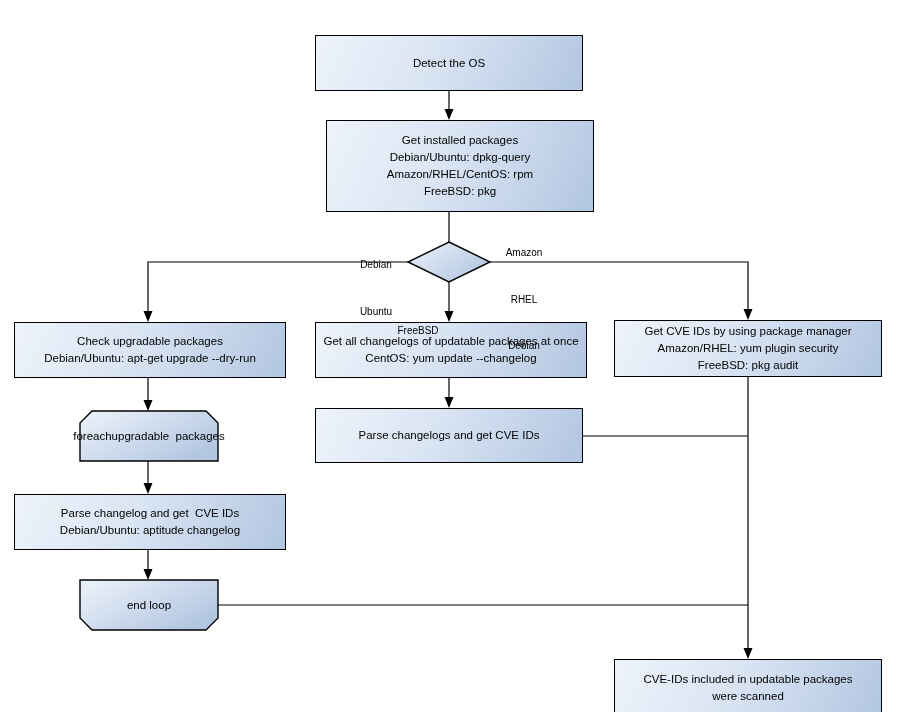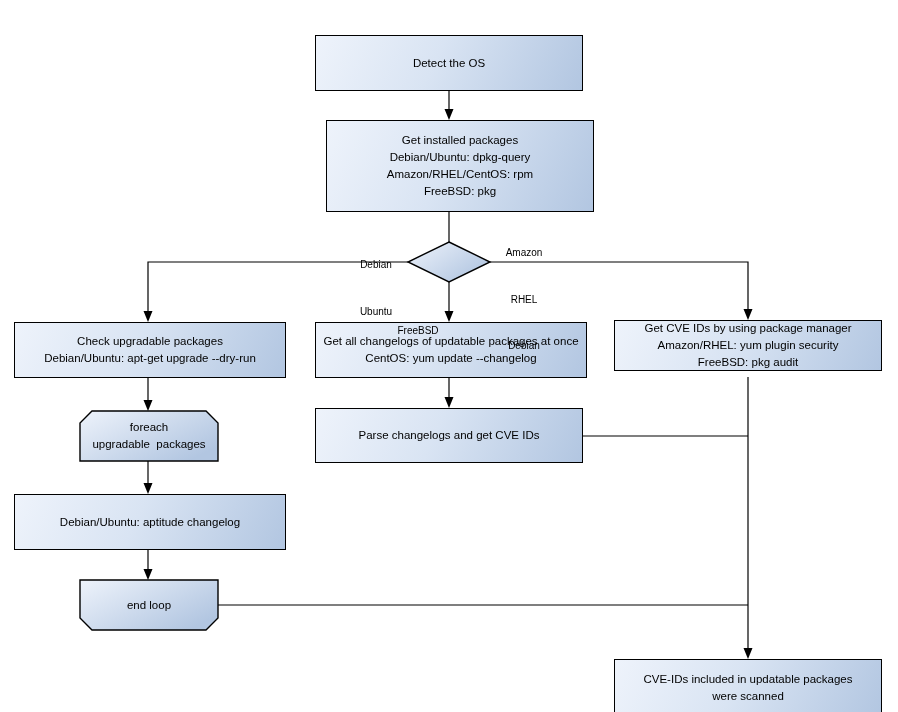--- a/index.html
+++ b/index.html
@@ -26,21 +26,21 @@
     box-sizing:border-box;
     border:1.4px solid var(--border);
     background:linear-gradient(115deg,var(--node-fill-light) 0%,var(--node-fill-mid) 45%,var(--node-fill-dark) 100%);
     display:flex;flex-direction:column;align-items:center;justify-content:center;
     text-align:center;
     font-size:11.5px;line-height:17px;
     white-space:pre;
   }
   .float-label{
     position:absolute;
-    display:flex;flex-direction:column;align-items:center;justify-content:center;
+    display:flex;flex-direction:row;align-items:center;justify-content:center;
     text-align:center;font-size:11.5px;line-height:17px;white-space:pre;border-radius:16px;
   }
   .edge-label{
     position:absolute;
     text-align:center;font-size:10px;line-height:15.5px;white-space:pre;
   }
   .edge-label span,.node span,.float-label span{display:block;}
   svg .shape{stroke:var(--border);stroke-width:1.4;fill:url(#nodegrad);}
   svg .wire{stroke:var(--border);stroke-width:1.2;fill:none;}
   svg .head{fill:var(--border);stroke:none;}
@@ -128,33 +128,34 @@
     <span>Amazon/RHEL/CentOS: rpm</span>
     <span>FreeBSD: pkg</span>
   </div>
 
   <div class="node" style="left:14px;top:302px;width:272px;height:56px">
     <span>Check upgradable packages</span>
     <span>Debian/Ubuntu: apt-get upgrade --dry-run</span>
   </div>
 
   <div class="node" style="left:14px;top:474px;width:272px;height:56px">
+    <span>Parse changelog and get  CVE IDs</span>
     <span>Debian/Ubuntu: aptitude changelog</span>
   </div>
 
   <div class="node" style="left:315px;top:302px;width:272px;height:56px">
     <span>Get all changelogs of updatable packages at once</span>
     <span>CentOS: yum update --changelog</span>
   </div>
 
   <div class="node" style="left:315px;top:388px;width:268px;height:55px">
     <span>Parse changelogs and get CVE IDs</span>
   </div>
 
-  <div class="node" style="left:614px;top:300px;width:268px;height:51px">
+  <div class="node" style="left:614px;top:300px;width:268px;height:57px">
     <span>Get CVE IDs by using package manager</span>
     <span>Amazon/RHEL: yum plugin security</span>
     <span>FreeBSD: pkg audit</span>
   </div>
 
   <div class="node" style="left:614px;top:639px;width:268px;height:58px">
     <span>CVE-IDs included in updatable packages</span>
     <span>were scanned</span>
   </div>
 

